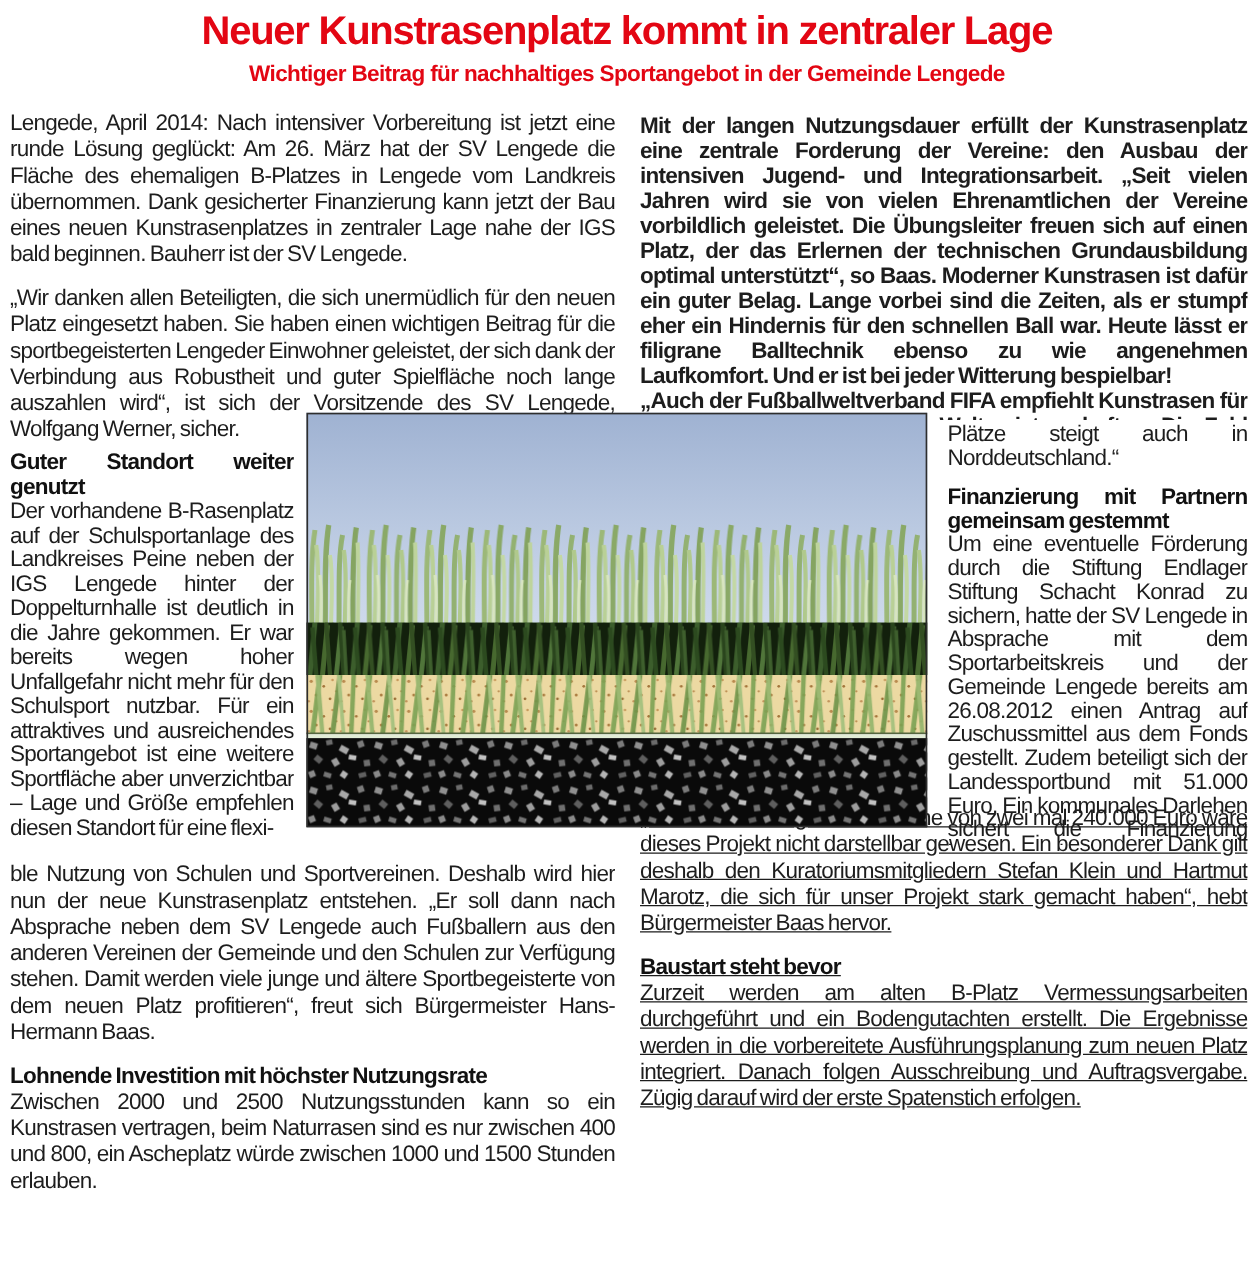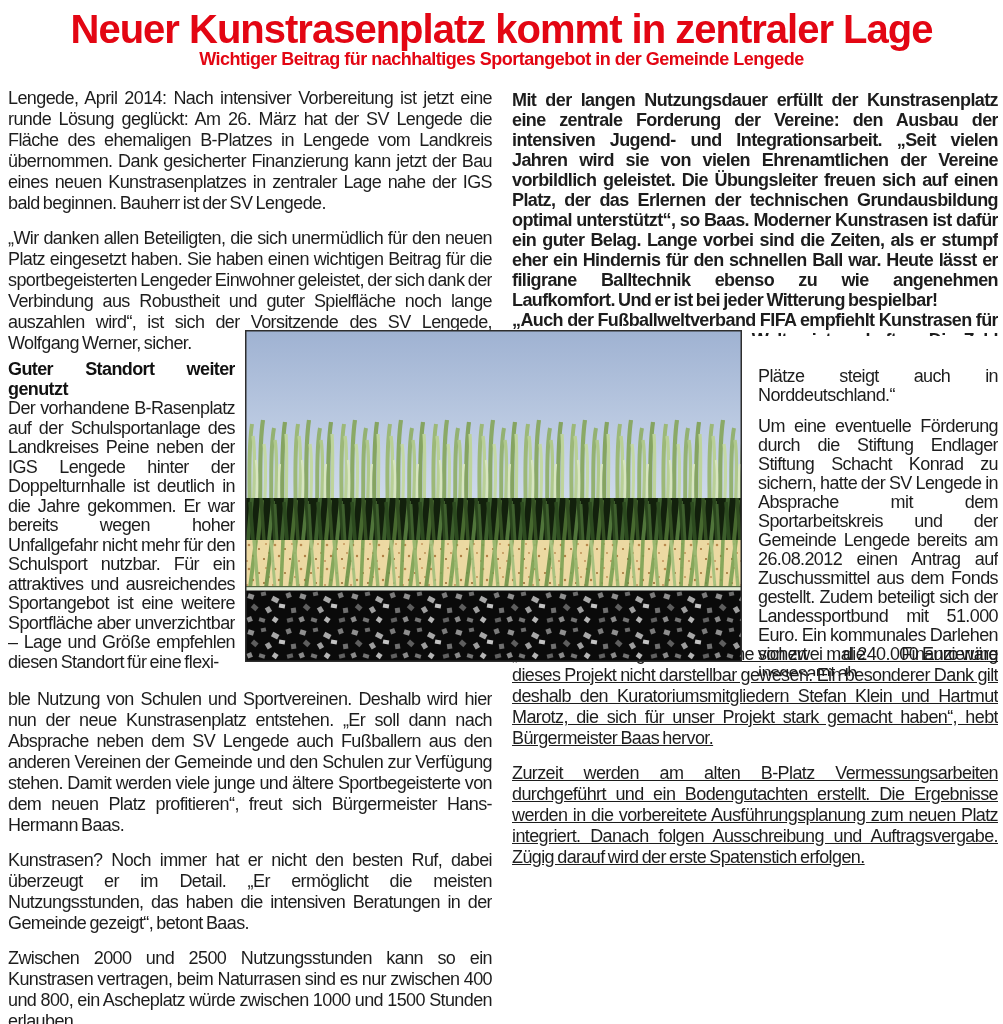--- a/index.html
+++ b/index.html
@@ -2,21 +2,21 @@
 <html lang="de"><head>
 <meta charset="utf-8">
 <style>
   html,body{margin:0;padding:0;background:#ffffff;}
   #page{
     position:relative;width:1003px;height:1024px;background:#ffffff;overflow:hidden;
     font-family:"Liberation Sans","DejaVu Sans",sans-serif;
   }
   .headline{
     position:absolute;left:0;top:8px;width:1003px;text-align:center;
-    font-size:40px;font-weight:bold;letter-spacing:-1px;line-height:1.05;
+    font-size:32px;font-weight:bold;letter-spacing:-1px;line-height:1.05;
   }
   .subheadline{
     position:absolute;left:0;top:50px;width:1003px;text-align:center;
     font-size:18px;font-weight:bold;letter-spacing:-0.5px;line-height:1.1;
   }
   .block{
     position:absolute;text-align:justify;overflow:hidden;
     color:#1d1d1d;font-size:18px;line-height:21px;
     letter-spacing:-0.6px;word-spacing:-1.2px;
     hyphens:auto;-webkit-hyphens:auto;
@@ -48,36 +48,38 @@
     <p>„Wir danken allen Beteiligten, die sich unermüdlich für den neuen Platz eingesetzt haben. Sie haben einen wichtigen Beitrag für die sportbegeisterten Lengeder Einwohner geleistet, der sich dank der Verbindung aus Robustheit und guter Spielfläche noch lange auszahlen wird“, ist sich der Vorsitzende des SV Lengede, Wolfgang Werner, sicher.</p>
   </div>
 
   <div class="block" id="leftB">
     <h3>Guter Standort weiter genutzt</h3>
     <p class="tight">Der vorhandene B-Rasenplatz auf der Schulsportanlage des Landkreises Peine neben der IGS Lengede hinter der Doppelturnhalle ist deutlich in die Jahre gekommen. Er war bereits wegen hoher Unfallgefahr nicht mehr für den Schulsport nutzbar. Für ein attraktives und ausreichendes Sportangebot ist eine weitere Sportfläche aber unverzichtbar – Lage und Größe empfehlen diesen Standort für eine flexi-</p>
   </div>
 
   <div class="block" id="leftC">
     <p>ble Nutzung von Schulen und Sportvereinen. Deshalb wird hier nun der neue Kunstrasenplatz entstehen. „Er soll dann nach Absprache neben dem SV Lengede auch Fußballern aus den anderen Vereinen der Gemeinde und den Schulen zur Verfügung stehen. Damit werden viele junge und ältere Sportbegeisterte von dem neuen Platz profitieren“, freut sich Bürgermeister Hans-Hermann Baas.</p>
-    <p>Kunstrasen? Noch immer hat er nicht den besten Ruf, dabei überzeugt er im Detail. „Er ermöglicht die meisten Nutzungsstunden, das haben die intensiven Beratungen in der Gemeinde gezeigt“, betont Baas.</p>
+    <h3>Lohnende Investition mit höchster Nutzungsrate</h3>
     <p>Zwischen 2000 und 2500 Nutzungsstunden kann so ein Kunstrasen vertragen, beim Naturrasen sind es nur zwischen 400 und 800, ein Ascheplatz würde zwischen 1000 und 1500 Stunden erlauben.</p>
   </div>
 
   <div class="block" id="rightA">
     <p class="tight">Mit der langen Nutzungsdauer erfüllt der Kunstrasenplatz eine zentrale Forderung der Vereine: den Ausbau der intensiven Jugend- und Integrationsarbeit. „Seit vielen Jahren wird sie von vielen Ehrenamtlichen der Vereine vorbildlich geleistet. Die Übungsleiter freuen sich auf einen Platz, der das Erlernen der technischen Grundausbildung optimal unterstützt“, so Baas. Moderner Kunstrasen ist dafür ein guter Belag. Lange vorbei sind die Zeiten, als er stumpf eher ein Hindernis für den schnellen Ball war. Heute lässt er filigrane Balltechnik ebenso zu wie angenehmen Laufkomfort. Und er ist bei jeder Witterung bespielbar!</p>
     <p class="tight">„Auch der Fußballweltverband FIFA empfiehlt Kunstrasen für jede Spielklasse, bis hin zu Weltmeisterschaften. Die Zahl solcher</p>
   </div>
 
   <div class="block" id="rightB">
-    <p style="margin-bottom:12px;margin-top:29px;">Plätze steigt auch in Norddeutschland.“</p>
+    <p style="margin-bottom:12px;">Plätze steigt auch in Norddeutschland.“</p>
+    <h3>Finanzierung mit Partnern gemeinsam gestemmt</h3>
     <p class="tight">Um eine eventuelle Förderung durch die Stiftung Endlager Stiftung Schacht Konrad zu sichern, hatte der SV Lengede in Absprache mit dem Sportarbeitskreis und der Gemeinde Lengede bereits am 26.08.2012 einen Antrag auf Zuschussmittel aus dem Fonds gestellt. Zudem beteiligt sich der Landessportbund mit 51.000 Euro. Ein kommunales Darlehen sichert die Finanzierung insgesamt ab.</p>
   </div>
 
   <div class="block" id="rightC">
     <p>„Ohne die Stiftungsmittel in Höhe von zwei mal 240.000 Euro wäre dieses Projekt nicht darstellbar gewesen. Ein besonderer Dank gilt deshalb den Kuratoriumsmitgliedern Stefan Klein und Hartmut Marotz, die sich für unser Projekt stark gemacht haben“, hebt Bürgermeister Baas hervor.</p>
+    <h3>Baustart steht bevor</h3>
     <p>Zurzeit werden am alten B-Platz Vermessungsarbeiten durchgeführt und ein Bodengutachten erstellt. Die Ergebnisse werden in die vorbereitete Ausführungsplanung zum neuen Platz integriert. Danach folgen Ausschreibung und Auftragsvergabe. Zügig darauf wird der erste Spatenstich erfolgen.</p>
   </div>
 
   <div id="turf" role="img" aria-label="Querschnitt eines Kunstrasens: grüne Kunstrasenfasern vor blauem Himmel, darunter Sand-Einstreuschicht und schwarze Gummigranulat-Schicht">
     <svg width="497" height="332" viewBox="0 0 497 332" preserveAspectRatio="none" aria-hidden="true">
       <defs>
         <linearGradient id="sky" x1="0" y1="0" x2="0" y2="1">
           <stop offset="0" stop-color="#9fb2d2"></stop>
           <stop offset="0.65" stop-color="#c7d4e8"></stop>
           <stop offset="1" stop-color="#d6e0ee"></stop>

